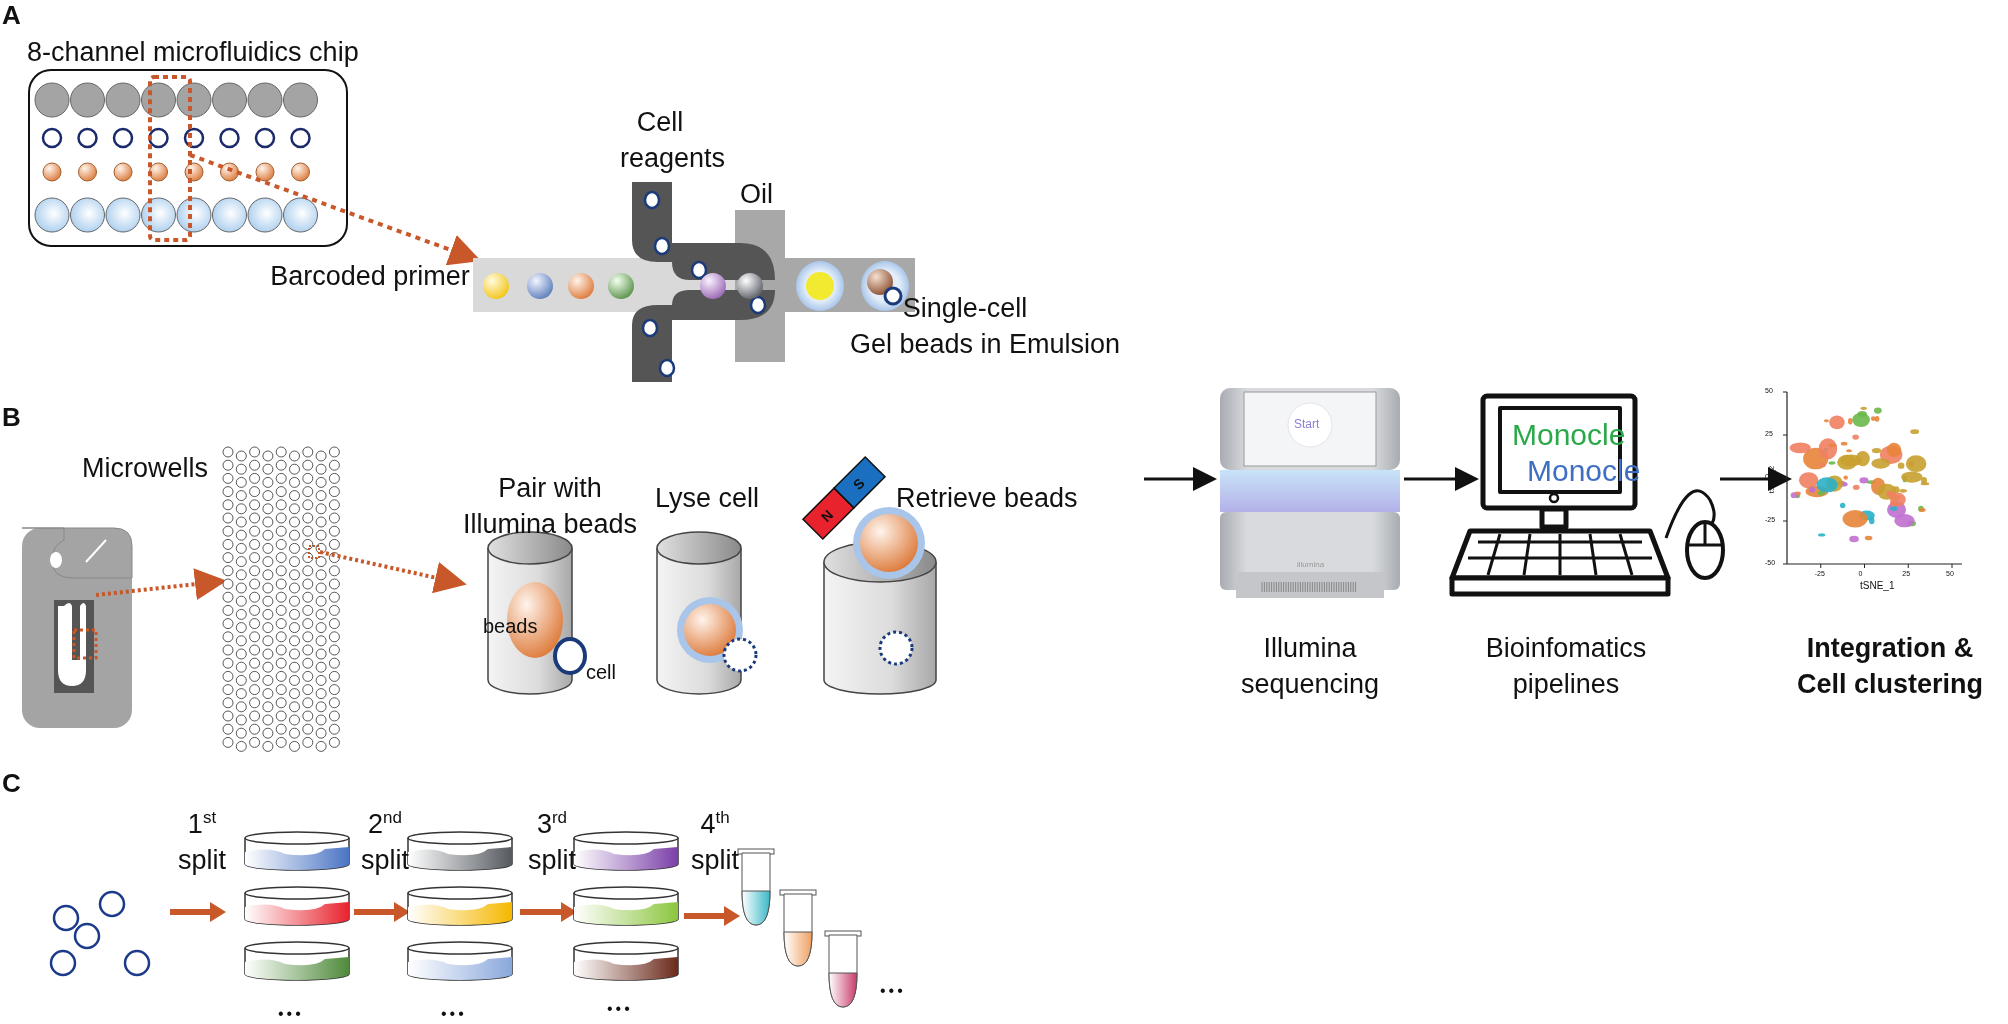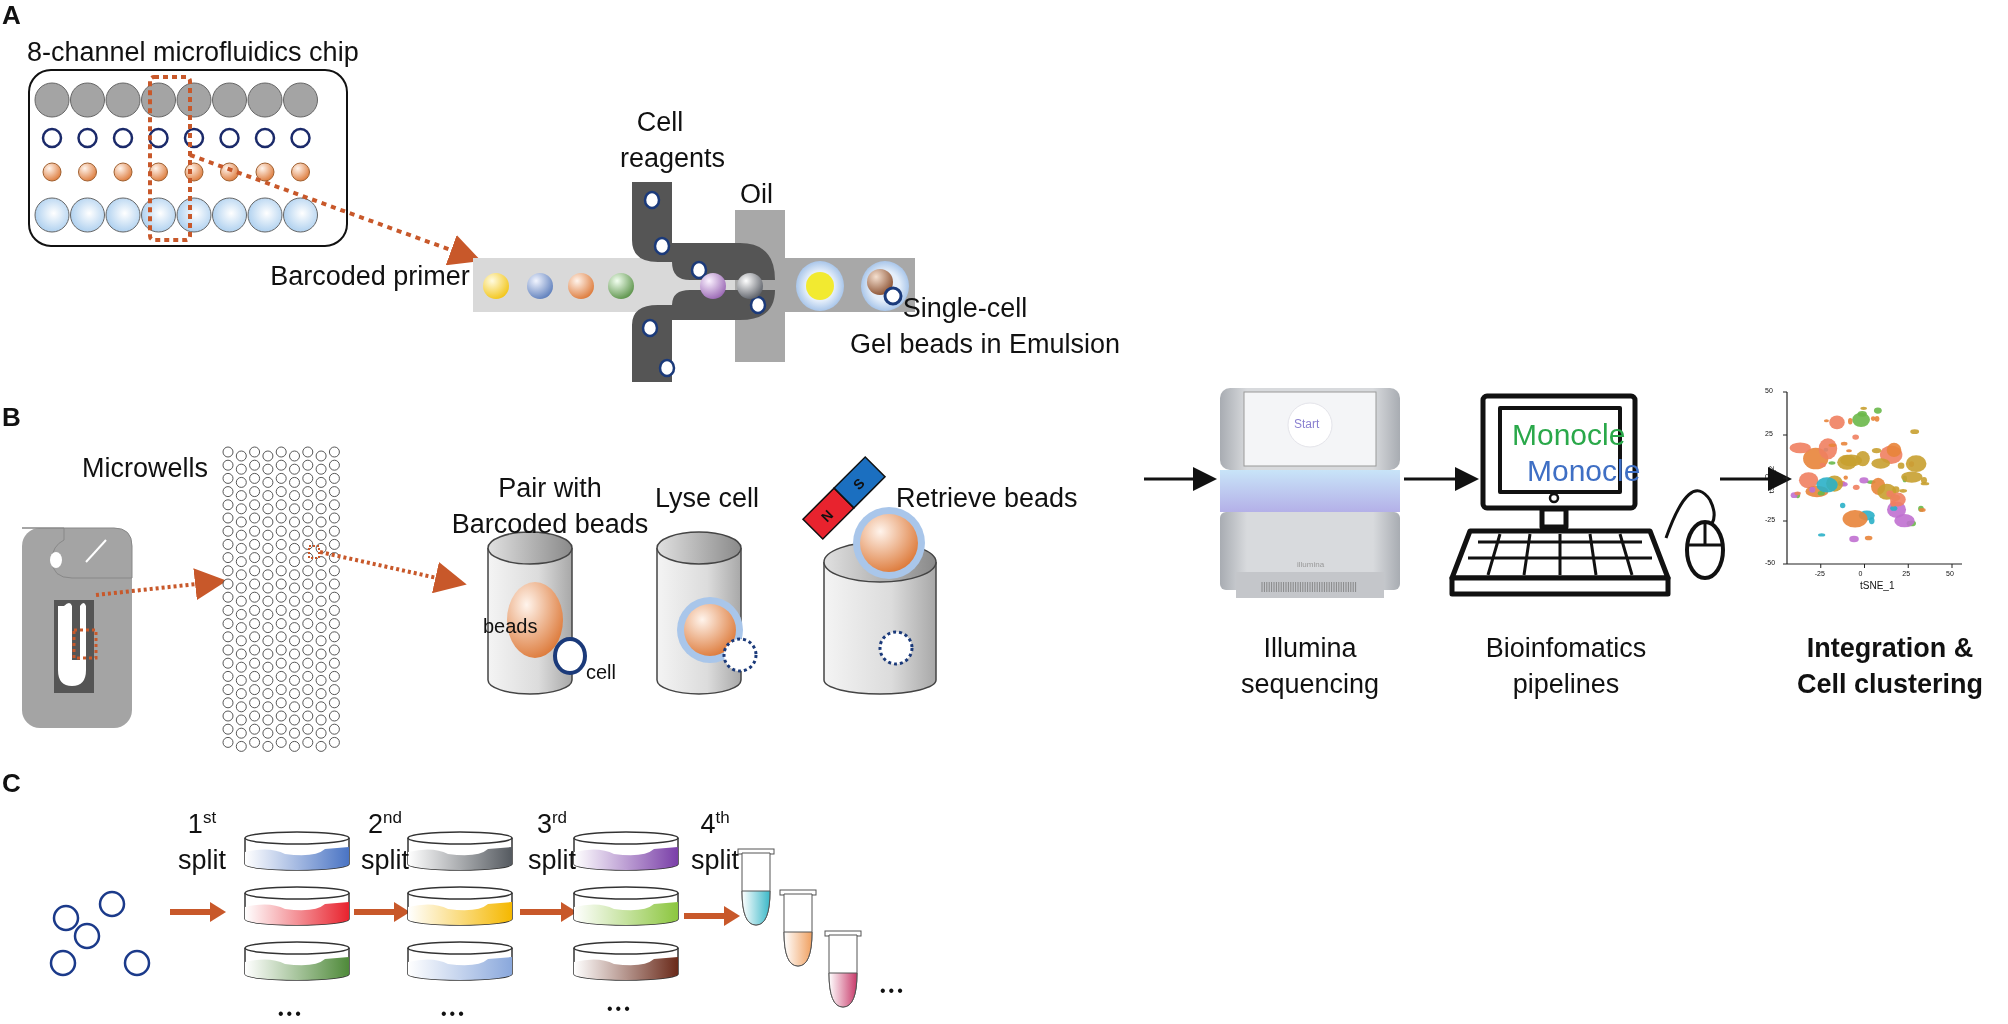--- a/index.html
+++ b/index.html
@@ -671,21 +671,21 @@
   </div>
 <div class="lbl center" style="left:835px;top:290px;width:300px;">
     <div style="padding-right:40px;">Single-cell</div>
     <div>Gel beads in Emulsion</div>
   </div>
 
 <div class="panel" style="left:2px;top:402px;">B</div>
 <div class="lbl" style="left:82px;top:450px;">Microwells</div>
 <div class="lbl center" style="left:440px;top:470px;width:220px;">
     <div>Pair with</div>
-    <div>Barcoded beads</div>
+    <div>Illumina beads</div>
   </div>
 <div class="lbl" style="left:483px;top:608px;font-size:20px;">beads</div>
 <div class="lbl" style="left:586px;top:654px;font-size:20px;">cell</div>
 <div class="lbl" style="left:655px;top:480px;">Lyse cell</div>
 <div class="lbl" style="left:896px;top:480px;">Retrieve beads</div>
 <div class="abs" style="left:822px;top:508px;font-size:14px;font-weight:bold;transform:rotate(-45deg);">N</div>
 <div class="abs" style="left:854px;top:476px;font-size:14px;font-weight:bold;transform:rotate(-45deg);">S</div>
 <div class="abs" style="left:1294px;top:417px;font-size:12px;color:#8a80d0;">Start</div>
 <div class="abs" style="left:1297px;top:560px;font-size:8px;color:#999;">illumina</div>
 <div class="lbl center" style="left:1210px;top:630px;width:200px;">

